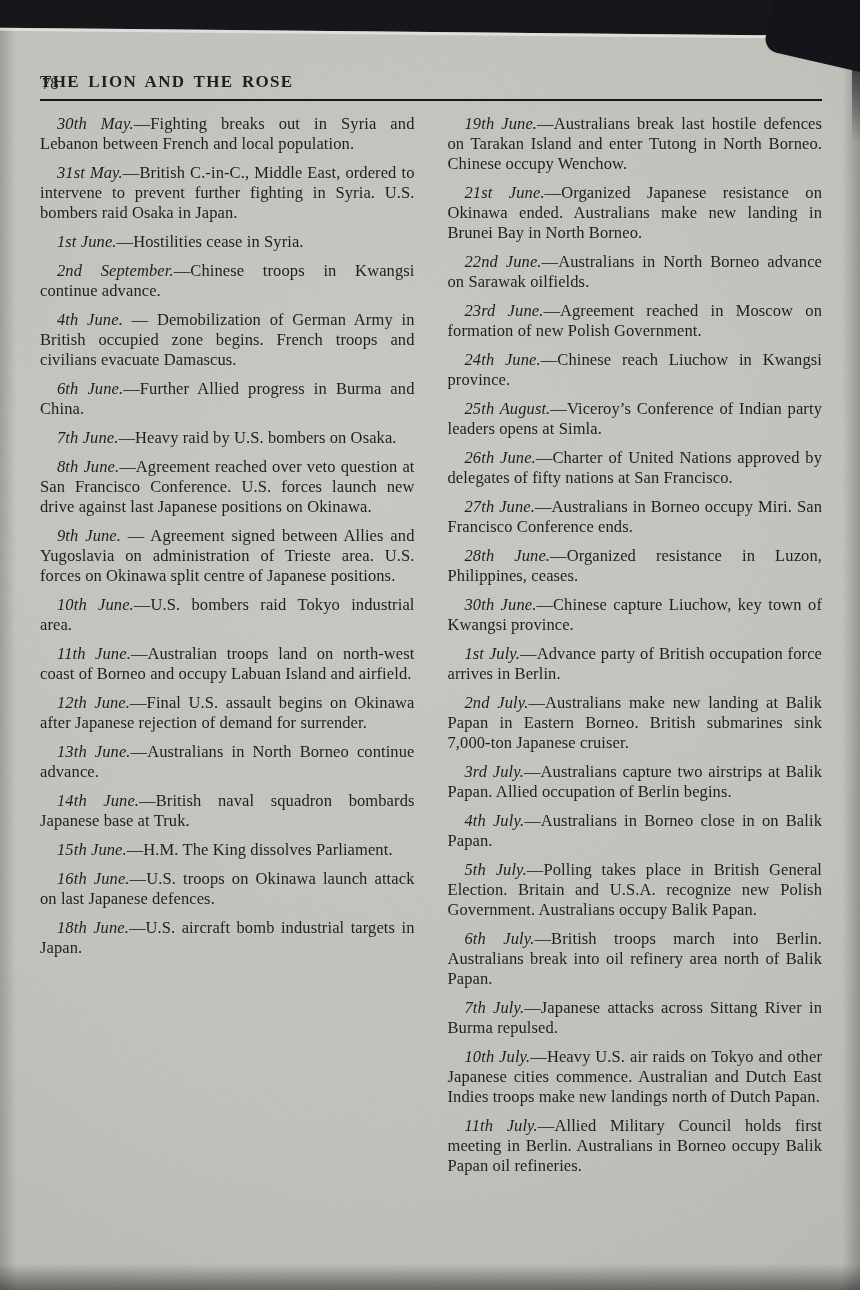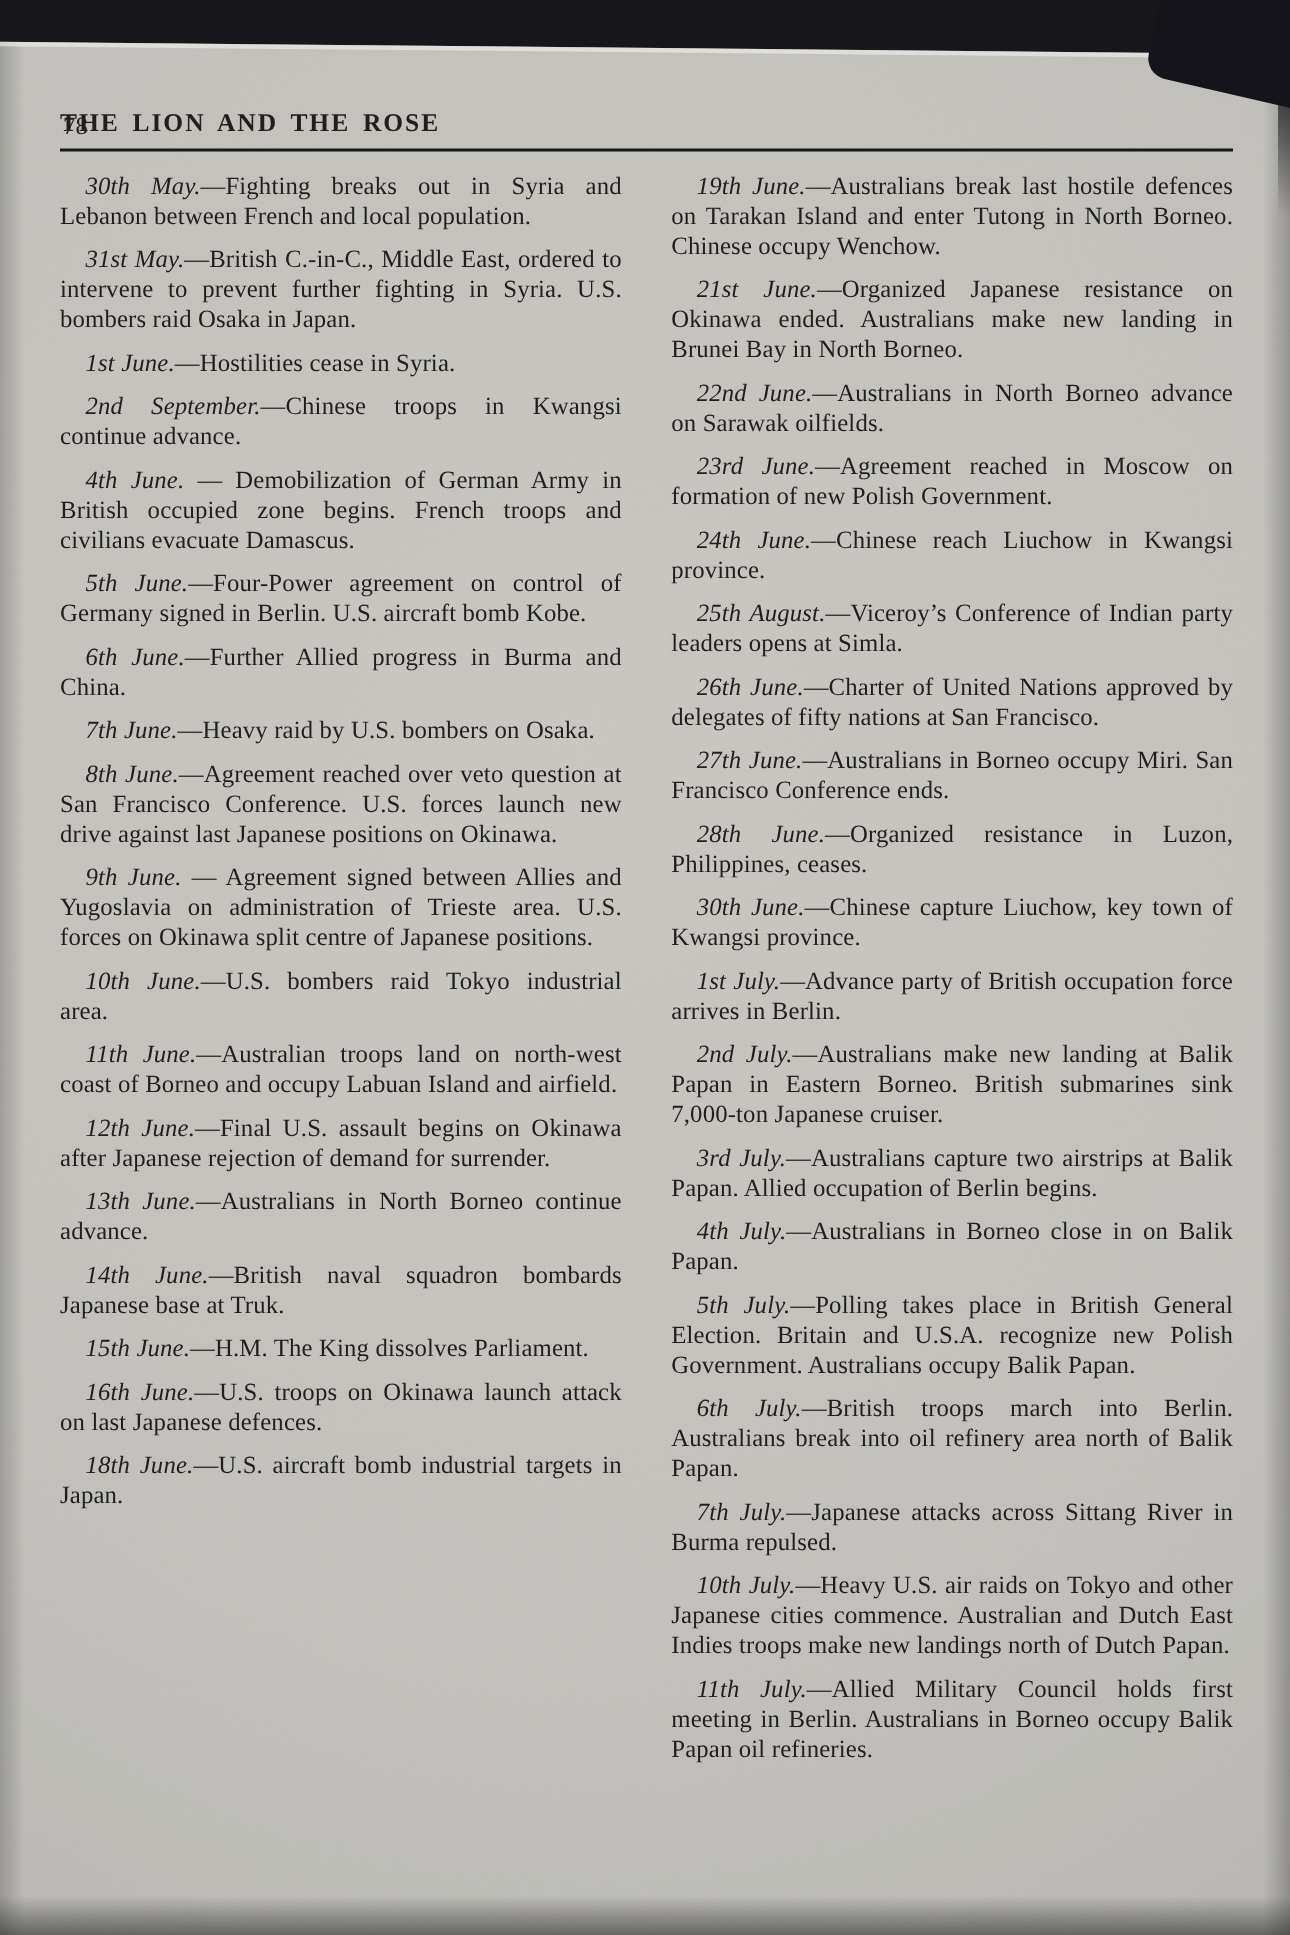--- a/index.html
+++ b/index.html
@@ -105,21 +105,20 @@
       <div class="header-rule"></div>
     </div>
 
     <div class="cols">
       <div class="col" id="col-left">
           <p class="entry"><span class="date">30th May.</span><span class="etext">—Fighting breaks out in Syria and Lebanon between French and local population.</span></p>
           <p class="entry"><span class="date">31st May.</span><span class="etext">—British C.-in-C., Middle East, ordered to intervene to prevent further fighting in Syria. U.S. bombers raid Osaka in Japan.</span></p>
           <p class="entry"><span class="date">1st June.</span><span class="etext">—Hostilities cease in Syria.</span></p>
           <p class="entry"><span class="date">2nd September.</span><span class="etext">—Chinese troops in Kwangsi continue advance.</span></p>
           <p class="entry"><span class="date">4th June.</span><span class="etext"> — Demobilization of German Army in British occupied zone begins. French troops and civilians evacuate Damascus.</span></p>
-          <p class="entry"><span class="date">5th June.</span><span class="etext">—Four-Power agreement on control of Germany signed in Berlin. U.S. aircraft bomb Kobe.</span></p>
           <p class="entry"><span class="date">6th June.</span><span class="etext">—Further Allied progress in Burma and China.</span></p>
           <p class="entry"><span class="date">7th June.</span><span class="etext">—Heavy raid by U.S. bombers on Osaka.</span></p>
           <p class="entry"><span class="date">8th June.</span><span class="etext">—Agreement reached over veto question at San Francisco Conference. U.S. forces launch new drive against last Japanese positions on Okinawa.</span></p>
           <p class="entry"><span class="date">9th June.</span><span class="etext"> — Agreement signed between Allies and Yugoslavia on administration of Trieste area. U.S. forces on Okinawa split centre of Japanese positions.</span></p>
           <p class="entry"><span class="date">10th June.</span><span class="etext">—U.S. bombers raid Tokyo industrial area.</span></p>
           <p class="entry"><span class="date">11th June.</span><span class="etext">—Australian troops land on north-west coast of Borneo and occupy Labuan Island and airfield.</span></p>
           <p class="entry"><span class="date">12th June.</span><span class="etext">—Final U.S. assault begins on Okinawa after Japanese rejection of demand for surrender.</span></p>
           <p class="entry"><span class="date">13th June.</span><span class="etext">—Australians in North Borneo continue advance.</span></p>
           <p class="entry"><span class="date">14th June.</span><span class="etext">—British naval squadron bombards Japanese base at Truk.</span></p>
           <p class="entry"><span class="date">15th June.</span><span class="etext">—H.M. The King dissolves Parliament.</span></p>

